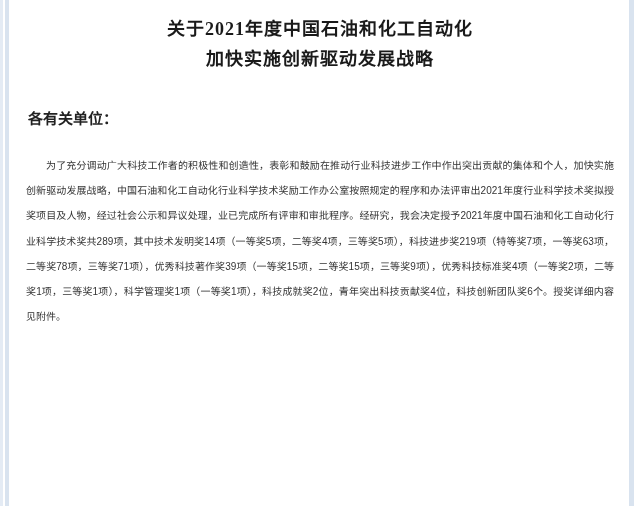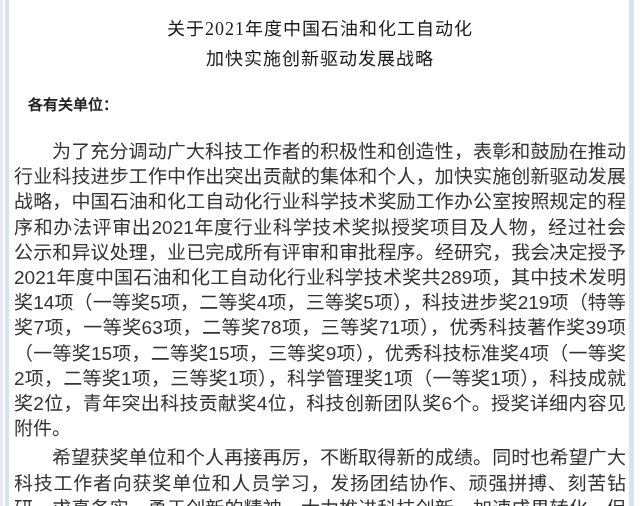--- a/index.html
+++ b/index.html
@@ -29,38 +29,38 @@
     position: absolute;
     left: 14px;
     top: 0;
     width: 612px;
     color: #333333;
   }
   .doc-title {
     margin-top: 14px;
     text-align: center;
     font-family: "Liberation Serif", "DejaVu Serif", serif;
-    font-weight: normal;
+    font-weight: bold;
     font-size: 18px;
     line-height: 30px;
     color: #1a1a1a;
     letter-spacing: 1px;
   }
   .salutation {
-    margin-top: 21px;
+    margin-top: 35px;
     margin-left: 14px;
     font-weight: bold;
     font-size: 15px;
     line-height: 20px;
     color: #222222;
   }
   .para {
-    margin: 0;
+    margin: 12px;
     margin-top: 24px;
-    font-size: 19px;
+    font-size: 10px;
     line-height: 25.2px;
     text-align: justify;
     text-indent: 2em;
     color: #333333;
   }
   .para + .para {
     margin-top: 4px;
   }
 </style>
 </head>
@@ -72,15 +72,14 @@
 
 <div class="doc">
   <div class="doc-title">
     <div>关于2021年度中国石油和化工自动化</div>
     <div>加快实施创新驱动发展战略</div>
   </div>
 
   <div class="salutation">各有关单位：</div>
 
   <p class="para">为了充分调动广大科技工作者的积极性和创造性，表彰和鼓励在推动行业科技进步工作中作出突出贡献的集体和个人，加快实施创新驱动发展战略，中国石油和化工自动化行业科学技术奖励工作办公室按照规定的程序和办法评审出2021年度行业科学技术奖拟授奖项目及人物，经过社会公示和异议处理，业已完成所有评审和审批程序。经研究，我会决定授予2021年度中国石油和化工自动化行业科学技术奖共289项，其中技术发明奖14项（一等奖5项，二等奖4项，三等奖5项），科技进步奖219项（特等奖7项，一等奖63项，二等奖78项，三等奖71项），优秀科技著作奖39项（一等奖15项，二等奖15项，三等奖9项），优秀科技标准奖4项（一等奖2项，二等奖1项，三等奖1项），科学管理奖1项（一等奖1项），科技成就奖2位，青年突出科技贡献奖4位，科技创新团队奖6个。授奖详细内容见附件。</p>
-  <p class="para">希望获奖单位和个人再接再厉，不断取得新的成绩。同时也希望广大科技工作者向获奖单位和人员学习，发扬团结协作、顽强拼搏、刻苦钻研、求真务实、勇于创新的精神，大力推进科技创新、加速成果转化、促进石油和化学工业结构调整和科学发展，为我国尽早跻身世界石油和化工强国做出更大贡献。</p>
 
 </div>
 
 </body></html>

